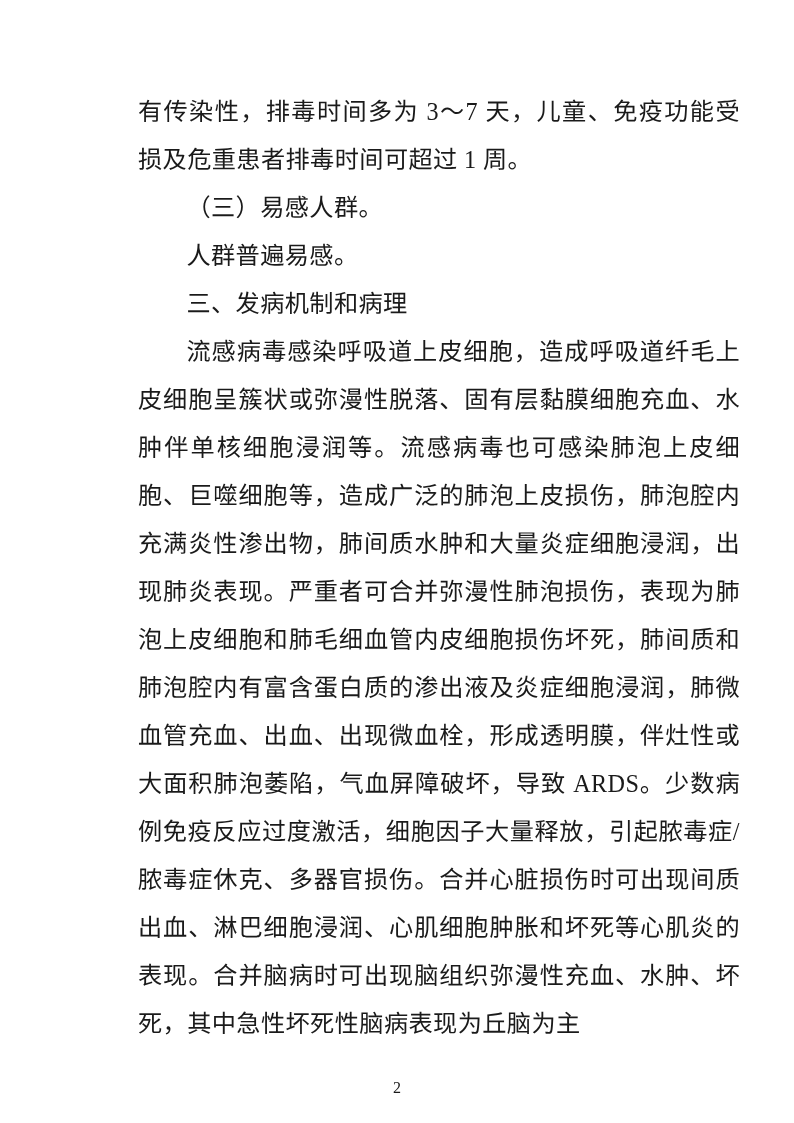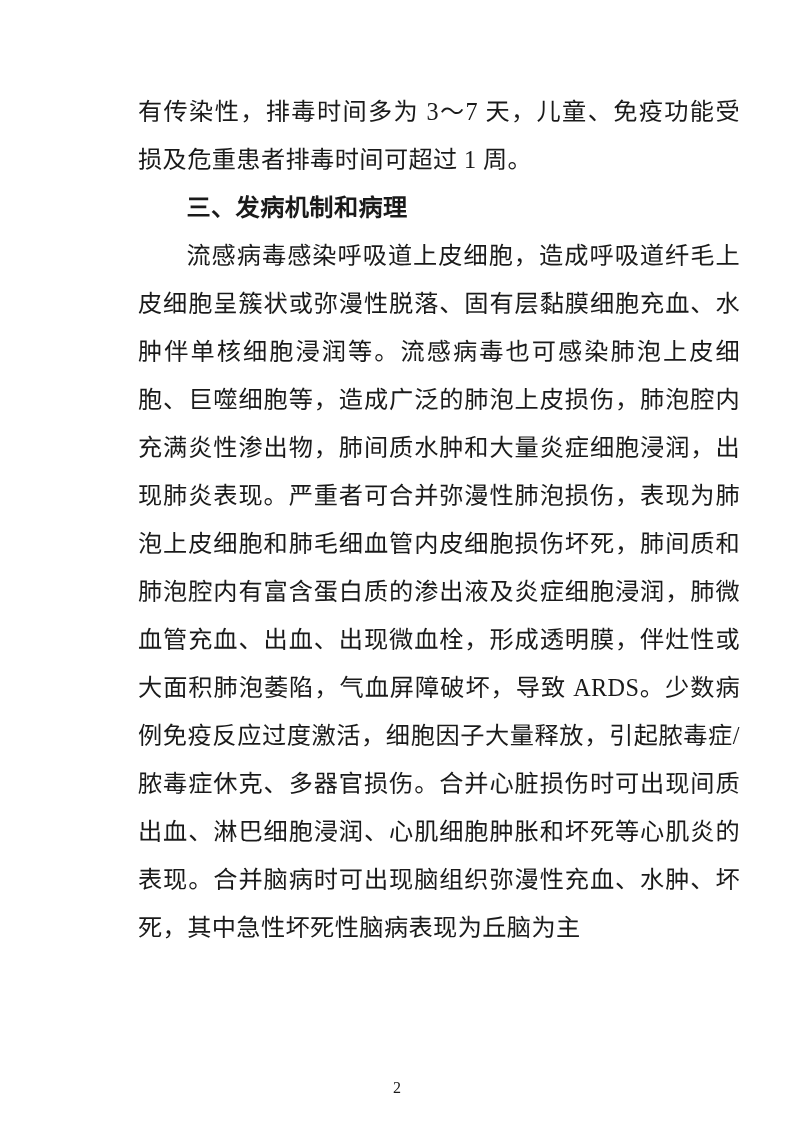--- a/index.html
+++ b/index.html
@@ -40,21 +40,21 @@
     word-break: break-all;
   }
   .para.no-indent {
     text-indent: 0;
   }
   .heading {
     font-size: 24.2px;
     line-height: 48px;
     text-indent: 2em;
     margin: 0;
-    font-weight: bold;
+    font-weight: normal;
     letter-spacing: 0.4px;
     font-family: "Liberation Sans", "DejaVu Sans", sans-serif;
     text-align: left;
   }
   .page-number {
     position: absolute;
     left: 0;
     right: 0;
     top: 1078px;
     text-align: center;
@@ -68,21 +68,23 @@
 <body>
 
 <div class="page">
 
   <div class="content">
 
     <p class="para no-indent">有传染性，排毒时间多为 3～7 天，儿童、免疫功能受损及危重患者排毒时间可超过 1 周。</p>
 
 
 
+    <p class="para">（三）易感人群。</p>
 
+    <p class="para">人群普遍易感。</p>
 
     <h2 class="heading">三、发病机制和病理</h2>
 
     <p class="para">流感病毒感染呼吸道上皮细胞，造成呼吸道纤毛上皮细胞呈簇状或弥漫性脱落、固有层黏膜细胞充血、水肿伴单核细胞浸润等。流感病毒也可感染肺泡上皮细胞、巨噬细胞等，造成广泛的肺泡上皮损伤，肺泡腔内充满炎性渗出物，肺间质水肿和大量炎症细胞浸润，出现肺炎表现。严重者可合并弥漫性肺泡损伤，表现为肺泡上皮细胞和肺毛细血管内皮细胞损伤坏死，肺间质和肺泡腔内有富含蛋白质的渗出液及炎症细胞浸润，肺微血管充血、出血、出现微血栓，形成透明膜，伴灶性或大面积肺泡萎陷，气血屏障破坏，导致 ARDS。少数病例免疫反应过度激活，细胞因子大量释放，引起脓毒症/脓毒症休克、多器官损伤。合并心脏损伤时可出现间质出血、淋巴细胞浸润、心肌细胞肿胀和坏死等心肌炎的表现。合并脑病时可出现脑组织弥漫性充血、水肿、坏死，其中急性坏死性脑病表现为丘脑为主</p>
 
   </div>
 
   <div class="page-number">2</div>
 
 </div>

